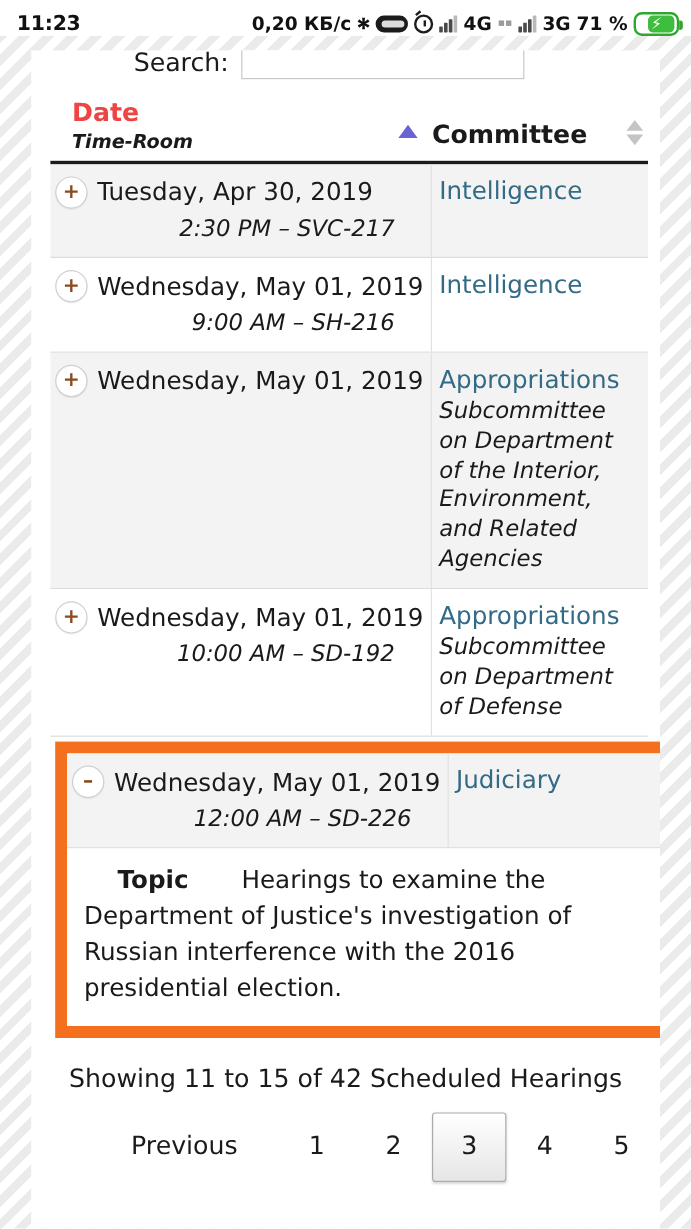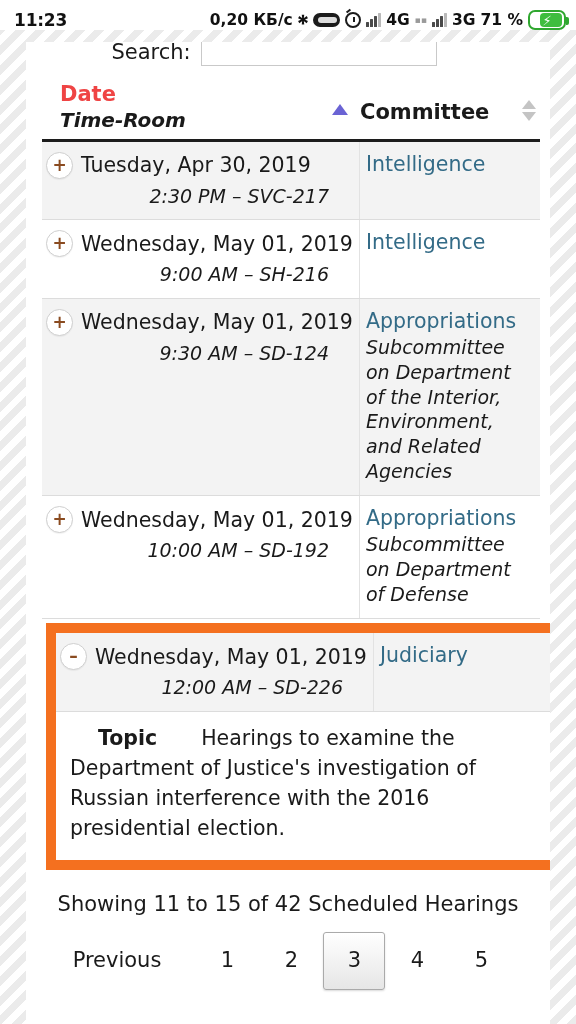--- a/index.html
+++ b/index.html
@@ -141,21 +141,21 @@
     align-items: flex-start;
     border-bottom: 3px solid #1c1c1c;
     padding: 8px 0 6px 0;
     margin-top: 6px;
   }
   .th-date { width: 318px; padding-left: 18px; position: relative; }
   .th-date .h1 {
     font-size: 21px; font-weight: bold; color: #ef4444; line-height: 1.22;
   }
   .th-date .h2 {
-    font-size: 20px; font-weight: bold; font-style: italic; color: #1a1a1a; line-height: 1.25;
+    font-size: 16px; font-weight: bold; font-style: italic; color: #1a1a1a; line-height: 1.25;
   }
   .th-comm {
     flex: 1; display: flex; align-items: flex-start; padding-top: 18px; position: relative;
   }
   .th-comm .h1 { font-size: 21px; font-weight: bold; color: #1a1a1a; }
 
   .sort-asc {
     width: 0; height: 0;
     border-left: 8px solid transparent;
     border-right: 8px solid transparent;
@@ -247,21 +247,21 @@
   
   .info {
     text-align: center;
     font-size: 21px;
     color: #1a1a1a;
     padding: 22px 10px 0 10px;
   }
   .pager {
     display: flex;
     align-items: center;
-    justify-content: center;
+    justify-content: flex-end;
     gap: 0;
     padding-top: 16px;
   }
   .pg {
     font-size: 21px; color: #1a1a1a; cursor: pointer;
     padding: 8px 10px; line-height: 1; background: transparent; border: none;
     font-family: "DejaVu Sans", sans-serif;
   }
   .pg.prev { margin-right: 24px; }
   .pg.num { width: 64px; text-align: center; }
@@ -361,21 +361,20 @@
           <span class="comm-link">Intelligence</span>
         </div>
       </div>
 
       <div class="row shaded">
         <div class="cell-date">
           <div class="d-line">
             <span class="toggle">+</span>
             <span class="d-text">Wednesday, May 01, 2019</span>
           </div>
-          <div class="t-text">9:30 AM – SD-124</div>
         </div>
         <div class="cell-comm">
           <span class="comm-link">Appropriations</span>
           <div class="subcomm">Subcommittee on Department of the Interior, Environment, and Related Agencies</div>
         </div>
       </div>
 
       <div class="row plain">
         <div class="cell-date">
           <div class="d-line">

